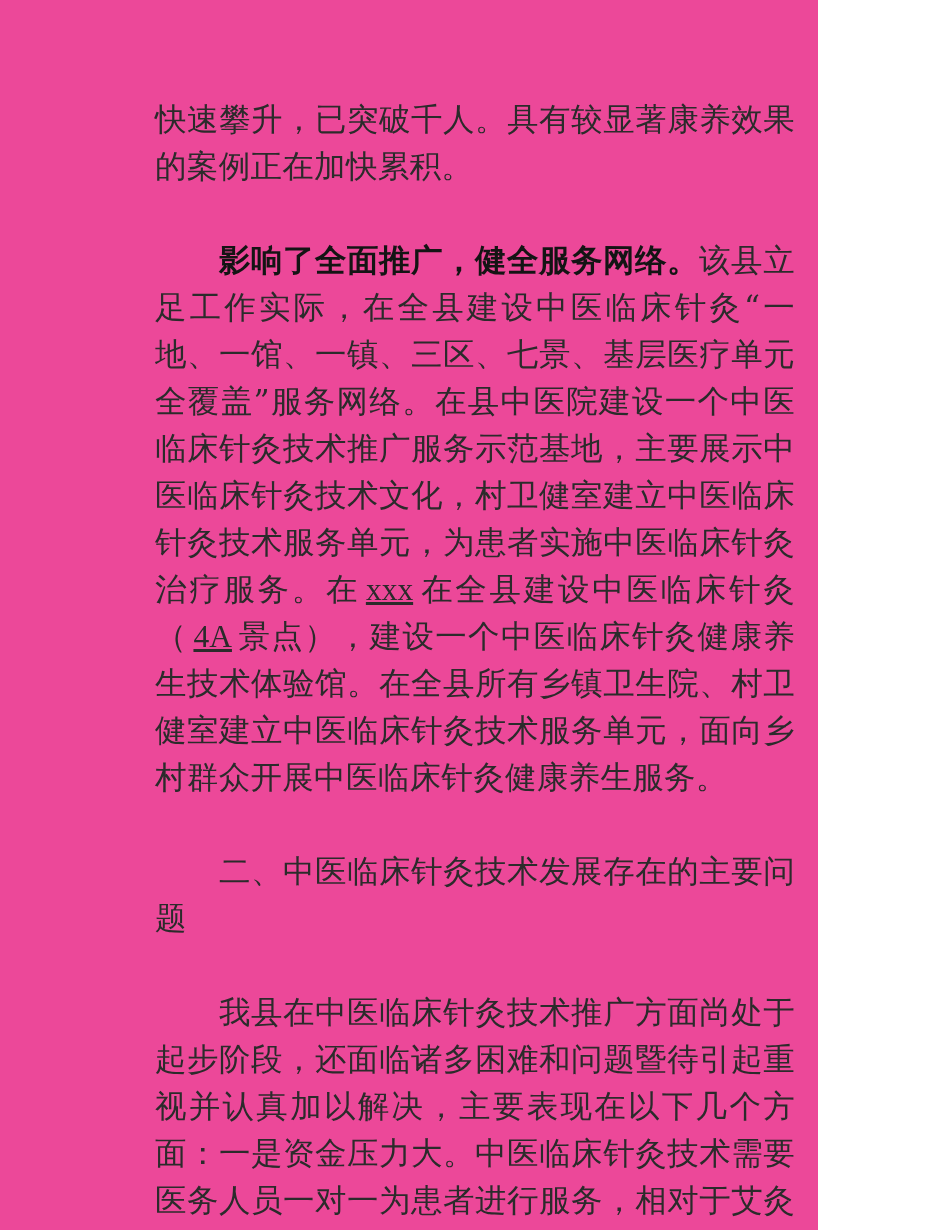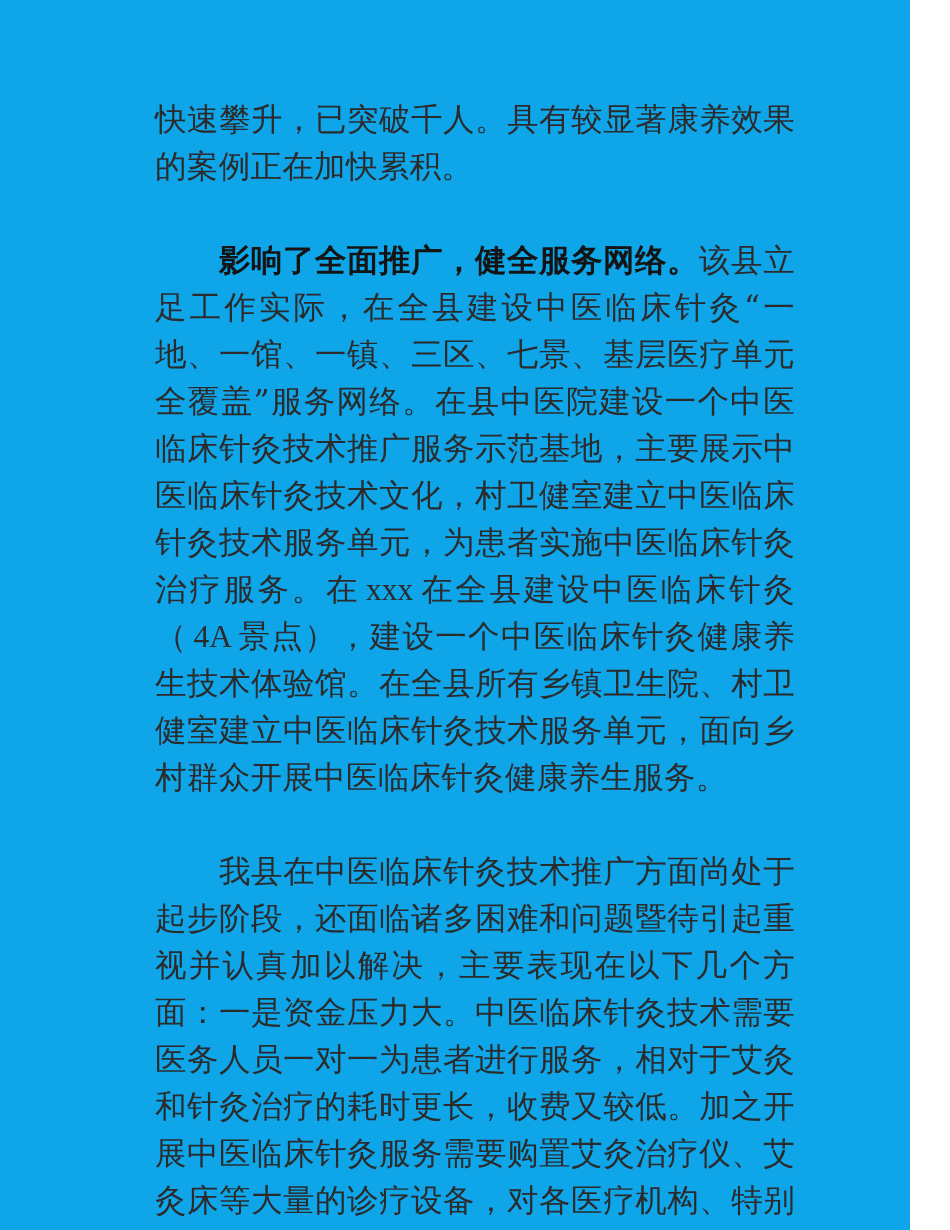--- a/index.html
+++ b/index.html
@@ -7,23 +7,23 @@
     margin: 0;
     padding: 0;
     background: #ffffff;
   }
   body {
     font-family: "DejaVu Serif", "Liberation Serif", serif;
     -webkit-font-smoothing: antialiased;
   }
   #page {
     position: relative;
-    width: 910px;
+    width: 818px;
     height: 1230px;
-    background: #0ea5e9;
+    background: #ec4899;
     overflow: hidden;
     box-sizing: border-box;
   }
   #doc-body {
     position: absolute;
     left: 155px;
     top: 96px;
     width: 640px;
   }
   .para {
@@ -48,29 +48,31 @@
   .bold-run {
     font-weight: 700;
     font-family: "DejaVu Sans", "Liberation Sans", sans-serif;
     letter-spacing: 0.005em;
     color: #141414;
   }
   .latin {
     font-family: "Liberation Serif", "DejaVu Serif", serif;
     padding: 0 0.18em;
     letter-spacing: 0;
+    text-decoration: underline;
   }
 </style>
 </head>
 <body>
 
 <div id="page">
   <div id="doc-body">
 
     <p class="para">快速攀升，已突破千人。具有较显著康养效果的案例正在加快累积。</p>
 
     <p class="para indent gap"><span class="bold-run">影响了全面推广，健全服务网络。</span><span>该县立足工作实际，在全县建设中医临床针灸“一地、一馆、一镇、三区、七景、基层医疗单元全覆盖”服务网络。在县中医院建设一个中医临床针灸技术推广服务示范基地，主要展示中医临床针灸技术文化，村卫健室建立中医临床针灸技术服务单元，为患者实施中医临床针灸治疗服务。在</span><span class="latin">xxx</span><span>在全县建设中医临床针灸（</span><span class="latin">4A</span><span>景点），建设一个中医临床针灸健康养生技术体验馆。在全县所有乡镇卫生院、村卫健室建立中医临床针灸技术服务单元，面向乡村群众开展中医临床针灸健康养生服务。</span></p>
 
+    <p class="para indent gap">二、中医临床针灸技术发展存在的主要问题</p>
 
     <p class="para indent gap">我县在中医临床针灸技术推广方面尚处于起步阶段，还面临诸多困难和问题暨待引起重视并认真加以解决，主要表现在以下几个方面：一是资金压力大。中医临床针灸技术需要医务人员一对一为患者进行服务，相对于艾灸和针灸治疗的耗时更长，收费又较低。加之开展中医临床针灸服务需要购置艾灸治疗仪、艾灸床等大量的诊疗设备，对各医疗机构、特别是乡村两级卫生服务机构而言投入成本大、收益见效慢，直接导致各医疗机构在推广中医临床针灸技术方面投入不足、积极性不高，影响了全面推广。</p>
 
   </div>
 </div>
 
 </body></html>

